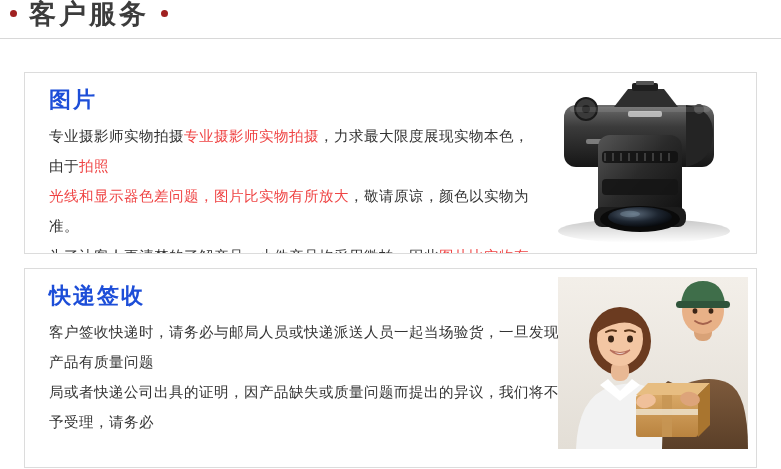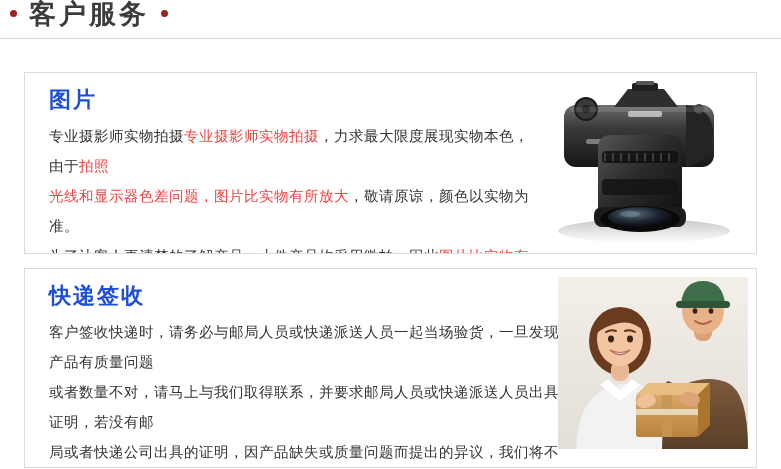--- a/index.html
+++ b/index.html
@@ -224,23 +224,20 @@
   </div>
 
   <div class="card card-delivery">
     <div class="card-inner">
       <div class="card-title">快递签收</div>
       <div class="card-body">
         <div>
           <span>客户签收快递时，请务必与邮局人员或快递派送人员一起当场验货，一旦发现产品有质量问题</span>
         </div>
         <div>
-          <span>或者数量不对，请马上与我们取得联系，并要求邮局人员或快递派送人员出具证明，若没有邮</span>
-        </div>
-        <div>
           <span>局或者快递公司出具的证明，因产品缺失或质量问题而提出的异议，我们将不予受理，请务必</span>
         </div>
 
       </div>
 
       <svg class="photo-art" viewBox="0 0 190 172">
         <defs>
           <linearGradient id="bgWall" x1="0" y1="0" x2="0" y2="1">
             <stop offset="0%" stop-color="#f3efe9"></stop>
             <stop offset="100%" stop-color="#e3ded6"></stop>

